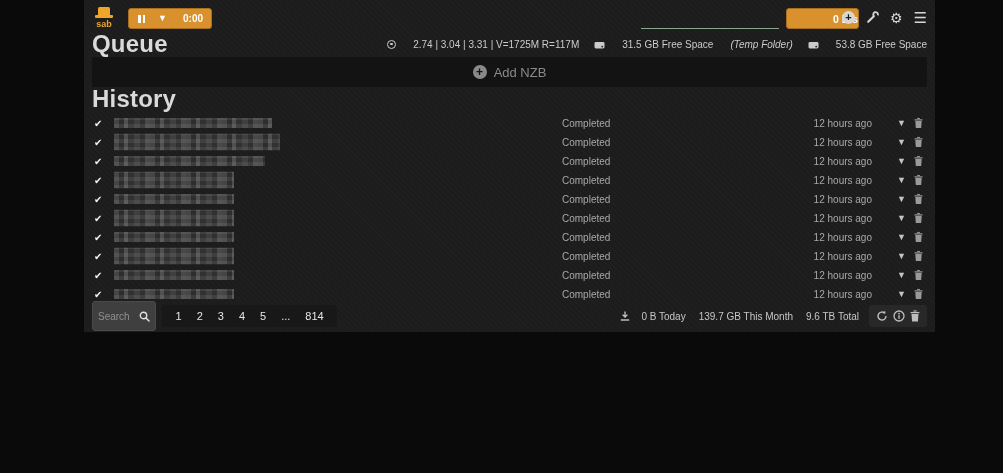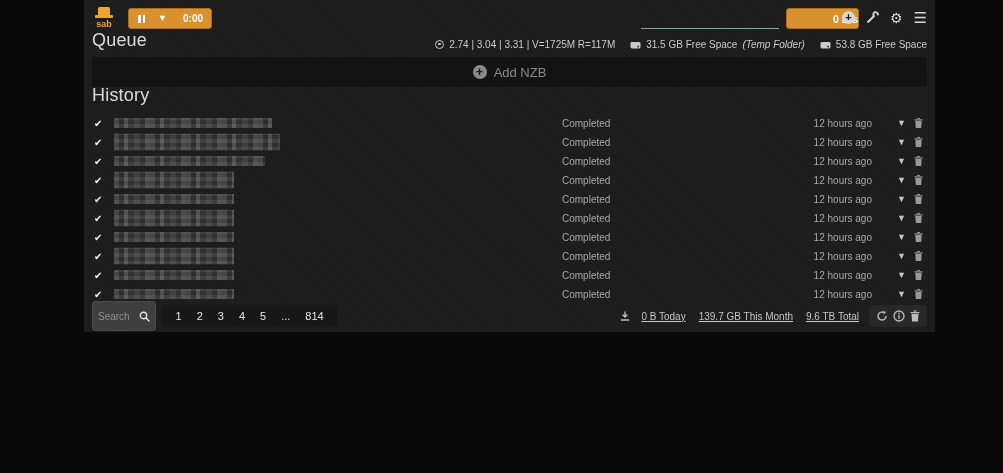--- a/index.html
+++ b/index.html
@@ -21,24 +21,24 @@
   .timer { position:absolute; left:46px; width:36px; text-align:center; font-size:10px; font-weight:bold; color:#fff; }
   .sparkline { position:absolute; left:549px; top:20px; width:138px; height:1px; background:#9cc09c; opacity:.85; }
   .speed-btn { position:absolute; left:694px; top:0; width:73px; height:21px; display:flex; align-items:center; justify-content:flex-end; font-size:10.5px; font-weight:bold; cursor:pointer; }
   .speed-btn .caret { position:absolute; right:6px; top:6px; }
   .top-icons { position:absolute; right:0; top:2px; display:flex; align-items:center; gap:11px; }
   .plus-circle { display:inline-flex; align-items:center; justify-content:center; width:13px; height:13px; border-radius:50%; background:#d6d6d6; color:#1c1c1c; font-size:11px; font-weight:bold; line-height:1; cursor:pointer; }
   .glyph-icon { color:#d6d6d6; font-size:14px; line-height:1; cursor:pointer; }
   .hamburger { font-size:15px; }
 
   
-  .h-title { position:absolute; left:8px; font-size:18px; font-weight:400; color:#dadada; letter-spacing:.2px; }
+  .h-title { position:absolute; left:8px; font-size:24px; font-weight:700; color:#dadada; letter-spacing:.2px; }
   .queue-title { top:30px; }
   .stats-line { position:absolute; right:8px; top:39px; display:flex; align-items:center; gap:15px; font-size:10px; color:#cbcbcb; }
-  .stat-item { display:flex; align-items:center; gap:5px; }
+  .stat-item { display:flex; align-items:center; gap:17px; }
   .target-icon { width:9px; height:9px; border:1.3px solid #cbcbcb; border-radius:50%; position:relative; display:inline-block; }
   .target-icon::after { content:""; position:absolute; left:2px; top:2px; width:2.4px; height:2.4px; border-radius:50%; background:#cbcbcb; }
   .italic { font-style:italic; }
 
   .add-band { position:absolute; left:8px; right:8px; top:57px; height:30px; background:#131313; border-radius:2px;
               display:flex; align-items:center; justify-content:center; gap:7px; color:#8a8a8a; font-size:13px; cursor:pointer; }
   .add-band .plus-circle { background:#8a8a8a; color:#131313; width:14px; height:14px; font-size:12px; }
 
   
   .history-title { top:85px;text-align:center; }
@@ -57,21 +57,21 @@
 
   
   .footer { position:absolute; left:8px; right:8px; top:305px; height:22px; display:flex; align-items:center; }
   .search-box { width:64px; height:22px; background:#3f3f3f; border:1px solid #4a4a4a; border-radius:3px; display:flex; align-items:center; padding:14px 5px; }
   .search-box input { flex:1; width:34px; background:transparent; border:none; outline:none; color:#ddd; font-size:10px; font-family:"Liberation Sans",sans-serif; }
   .search-box input::placeholder { color:#8f8f8f; }
   .pagination { margin-left:6px; height:22px; background:#181818; border-radius:3px; display:flex; align-items:center; padding:0 6px; }
   .page-num { color:#e6e6e6; font-size:11px; padding:0 7.5px; cursor:pointer; }
   .f-spacer { flex:1; }
   .f-stats { display:flex; align-items:center; gap:13px; font-size:10px; color:#c6c6c6; margin-right:10px; }
-  .f-stat { display:flex; align-items:center; gap:11px;text-decoration:underline; }
+  .f-stat { display:flex; align-items:center; gap:11px; }
   .icon-panel { width:58px; height:22px; background:#282828; border-radius:3px; display:flex; align-items:center; justify-content:space-around; padding:0 4px; }
   svg.mini { display:block; }
 </style>
 </head>
 <body>
 
 <div class="page">
   <div class="content">
 
     <div class="topbar">

